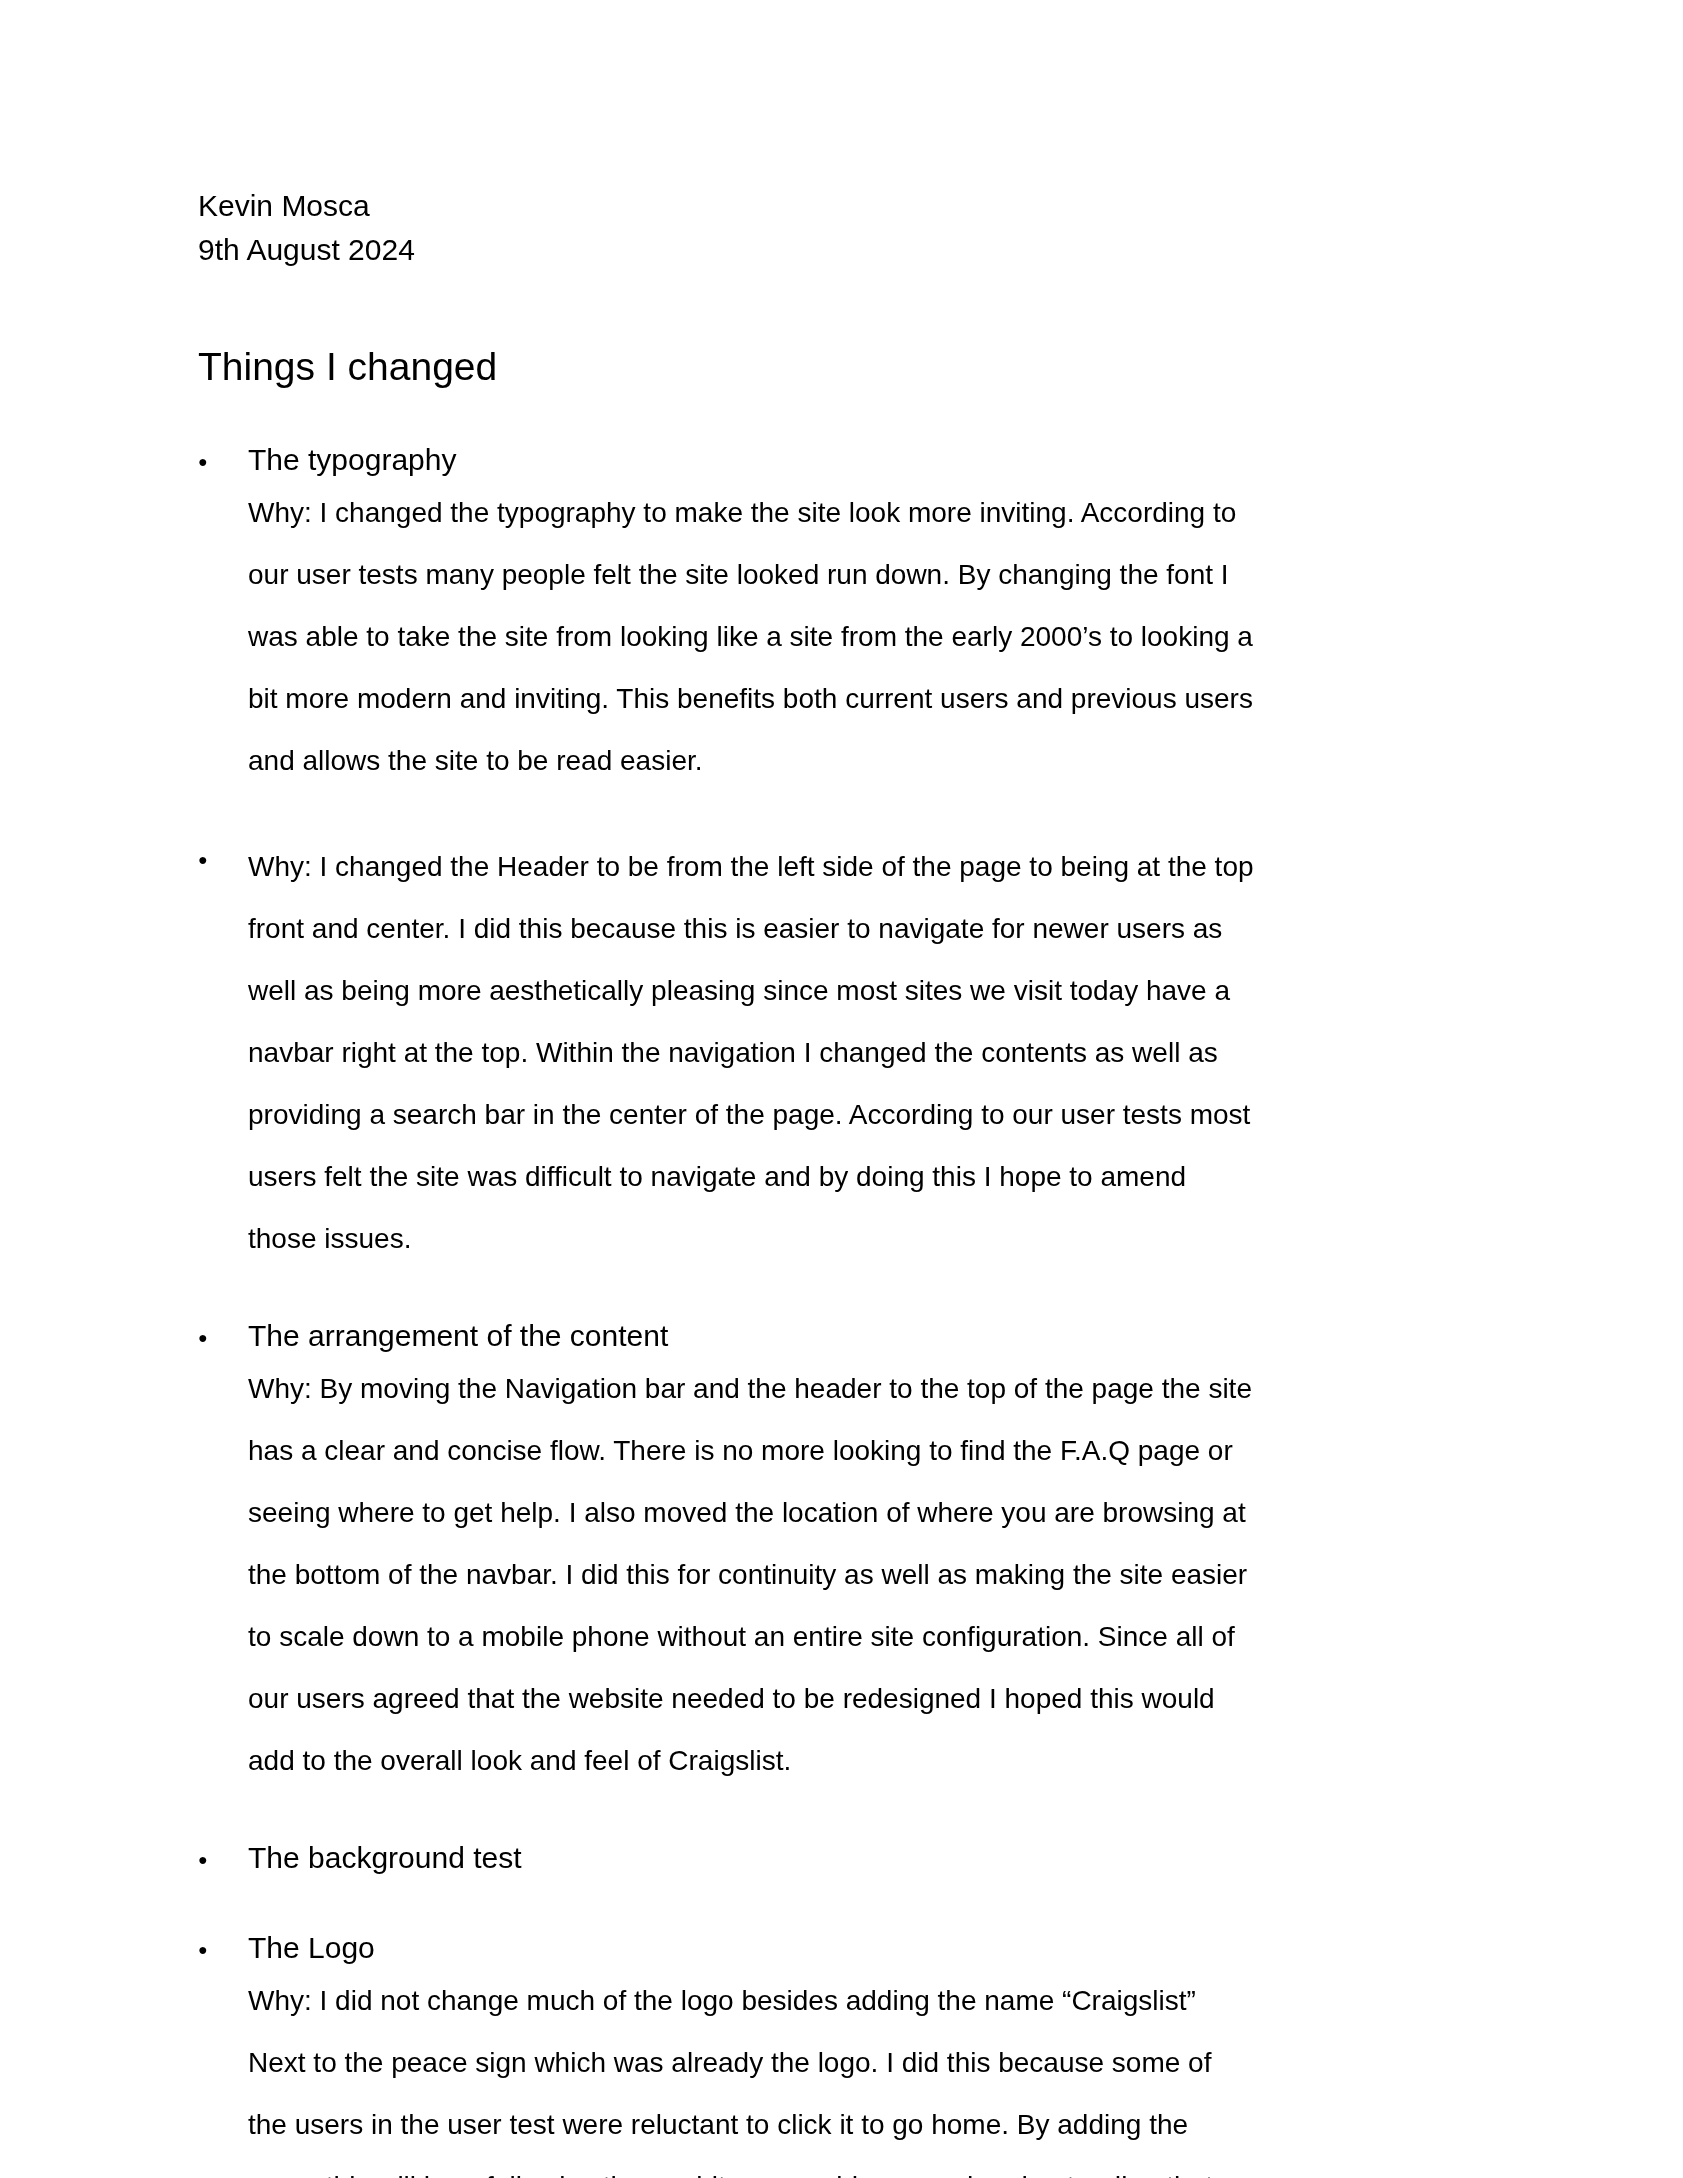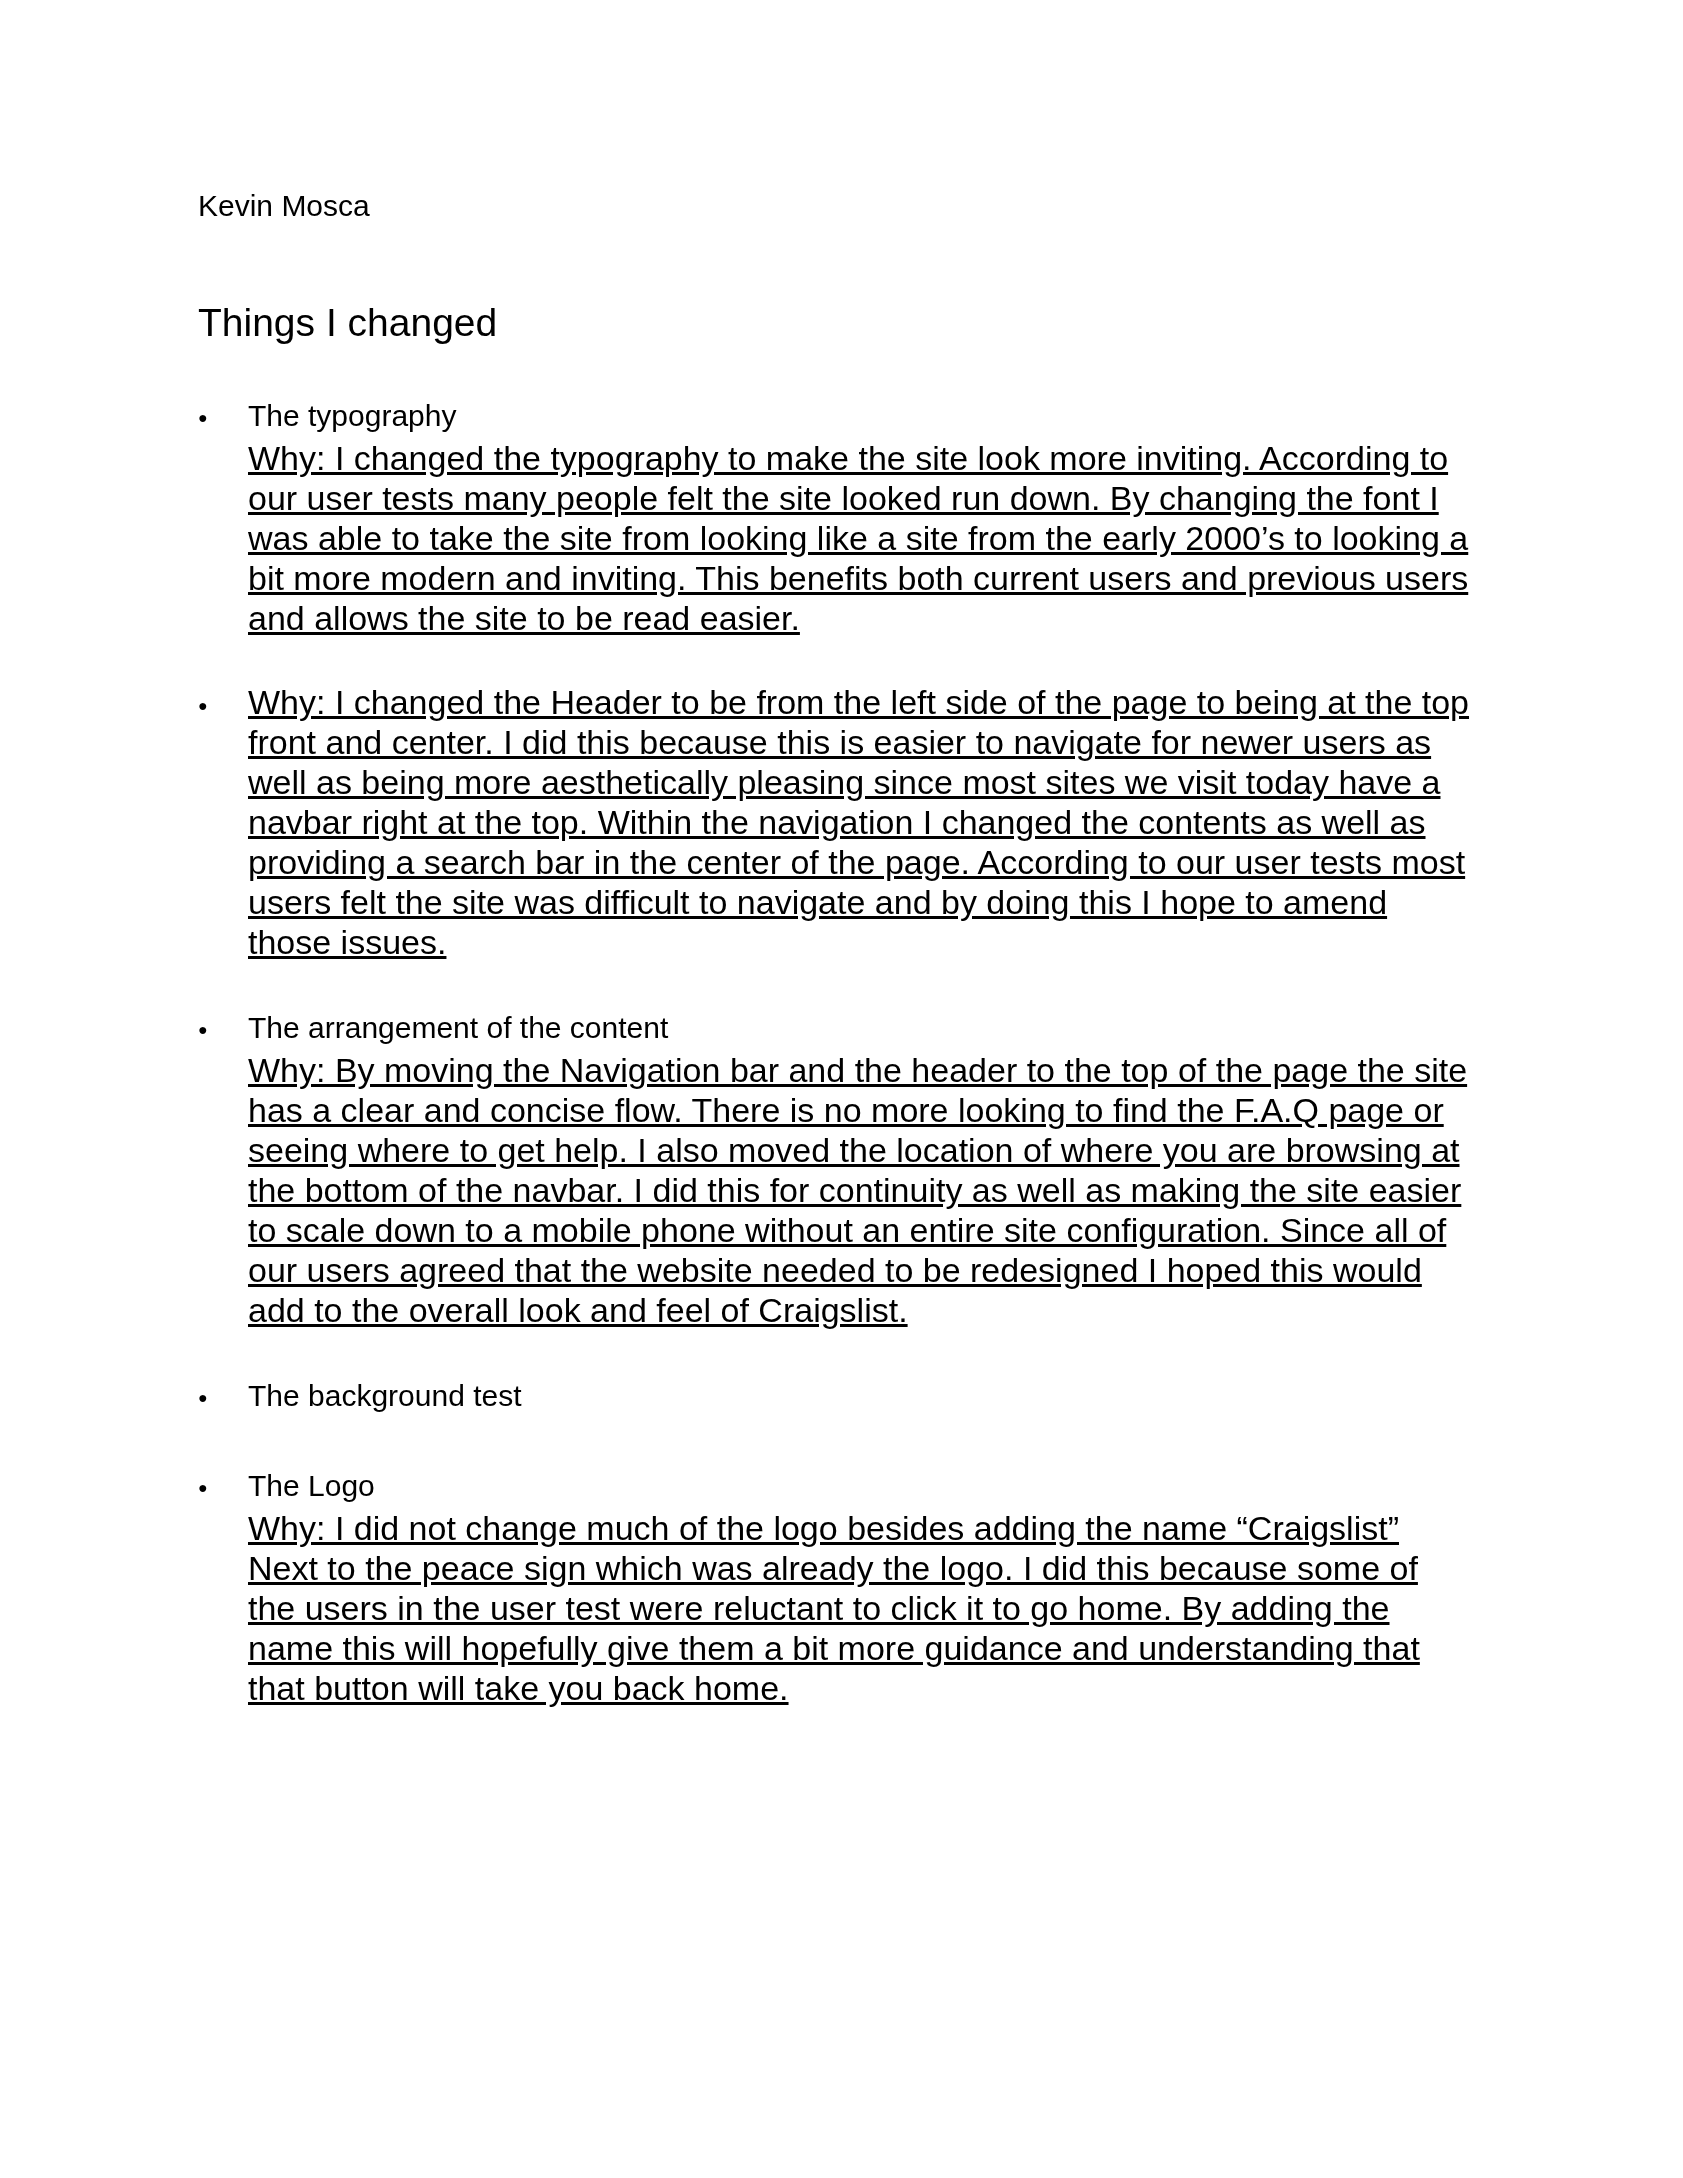--- a/index.html
+++ b/index.html
@@ -54,32 +54,32 @@
     text-align: left;
   }
   .content {
     flex: 1 1 auto;
   }
   .item-title {
     font-size: 30px;
     line-height: 44px;
   }
   .item-body {
-    font-size: 34px;
-    line-height: 40px;
+    font-size: 28px;
+    line-height: 62px;
     white-space: pre-line;
-    text-decoration: underline;
   }
 </style>
 </head>
 <body>
 
 <div class="page">
 
   <div class="line">Kevin Mosca</div>
+  <div class="line">9th August 2024</div>
 
   <div class="doc-title">Things I changed</div>
 
   <div class="list">
 
     <div class="item">
       <span class="marker">●</span>
       <div class="content">
         <div class="item-title">The typography</div>
         <div class="item-body">Why: I changed the typography to make the site look more inviting. According to

